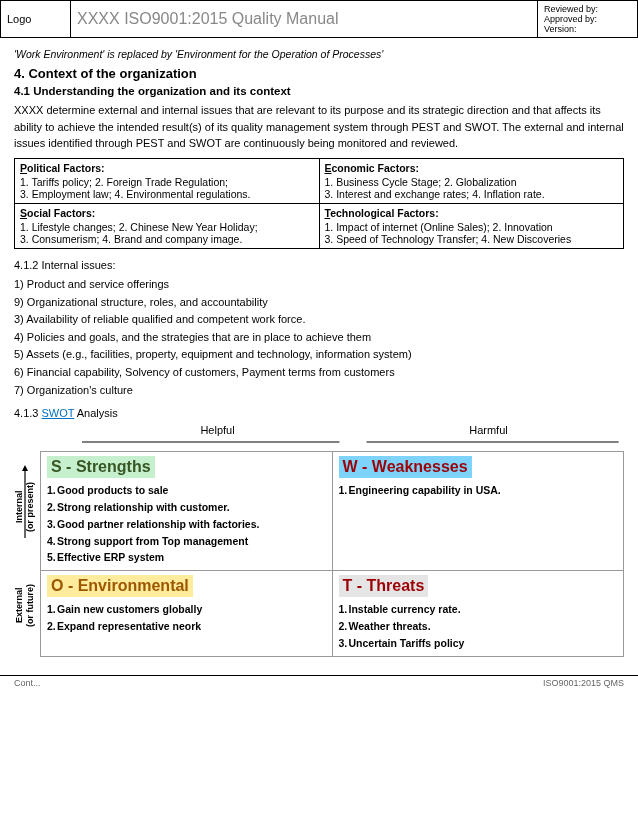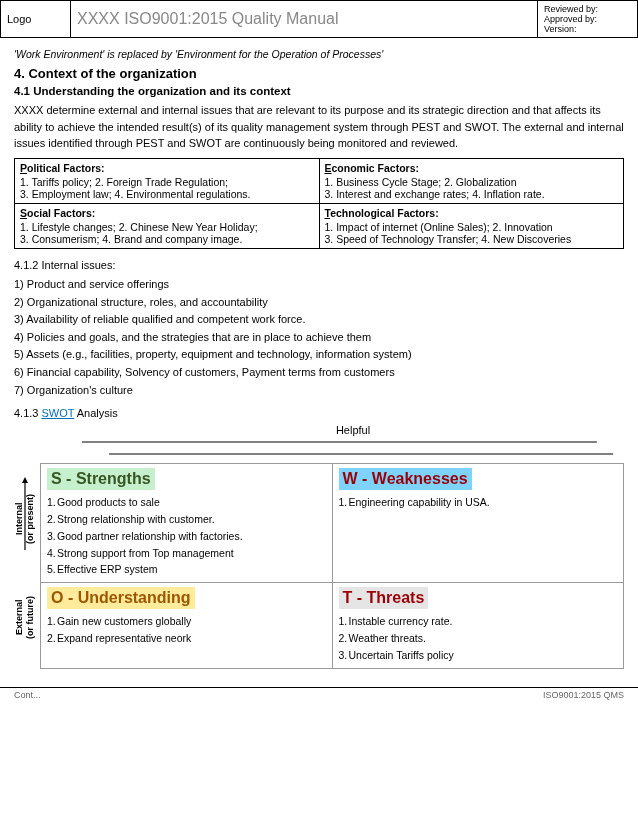--- a/index.html
+++ b/index.html
@@ -132,20 +132,21 @@
     .swot-list {
       list-style: none;
       padding: 0;
       margin: 0;
     }
     .swot-list li {
       font-size: 10.5px;
       line-height: 1.6;
       padding-left: 10px;
       position: relative;
+      font-weight: bold;
     }
     .swot-list li::before {
       content: attr(data-num) ".";
       position: absolute;
       left: 0;
     }
 
     .footer-bar {
       border-top: 1px solid #000;
       display: flex;
@@ -213,41 +214,42 @@
         <div>1. Impact of internet (Online Sales);  2. Innovation</div>
         <div>3. Speed of Technology Transfer;       4. New Discoveries</div>
       </td>
     </tr>
   </tbody>
     </table>
 
   <p class="body-text" style="margin-bottom:3px;">4.1.2 Internal issues:</p>
   <div class="list-section">
     <p>1) Product and service offerings</p>
-    <p>2) Organizational structure, roles, and accountability</p>
+    <p>9) Organizational structure, roles, and accountability</p>
     <p>3) Availability of reliable qualified and competent work force.</p>
     <p>4) Policies and goals, and the strategies that are in place to achieve them</p>
     <p>5) Assets (e.g., facilities, property, equipment and technology, information system)</p>
     <p>6) Financial capability, Solvency of customers, Payment terms from customers</p>
     <p>7) Organization's culture</p>
   </div>
 
   <p class="swot-heading" style="margin-bottom:5px; margin-top:4px;">
     <span>4.1.3 </span><span style="text-decoration:underline; color:#0070c0;">SWOT</span><span> Analysis</span>
   </p>
 
-  <div style="display:flex; padding-left:68px; margin-bottom:2px;flex-direction:column;">
+  <div style="display:flex; padding-left:68px; margin-bottom:2px;">
     <div style="flex:1; text-align:center;">
       <div style="font-size:11px; margin-bottom:1px;">Helpful</div>
       <svg width="100%" height="10">
         <line x1="0" y1="5" x2="95%" y2="5" stroke="#000" stroke-width="1.2"></line>
         <polygon points="95%,2 100%,5 95%,8" fill="#000" transform="translate(-2,0)"></polygon>
       </svg>
     </div>
     <div style="flex:1; text-align:center;">
+      <div style="font-size:11px; margin-bottom:1px;">Harmful</div>
       <svg width="100%" height="10">
         <line x1="5%" y1="5" x2="98%" y2="5" stroke="#000" stroke-width="1.2"></line>
         <polygon points="95%,2 100%,5 95%,8" fill="#000" transform="translate(0,0)"></polygon>
       </svg>
     </div>
   </div>
 
   <div style="display:flex; align-items:stretch; margin-bottom:4px;">
 
     <div style="width:22px; display:flex; flex-direction:column; align-items:center; margin-right:4px; position:relative;">
@@ -289,21 +291,21 @@
         <td style="border:1px solid #999; padding:4px 6px; vertical-align:top; width:50%;">
           <div class="swot-cell-header w-header">W - Weaknesses</div>
           <ul class="swot-list">
             <li data-num="1">Engineering capability in USA.</li>
           </ul>
         </td>
       </tr>
       <tr>
 
         <td style="border:1px solid #999; padding:4px 6px; vertical-align:top;">
-          <div class="swot-cell-header o-header">O - Understanding</div>
+          <div class="swot-cell-header o-header">O - Environmental</div>
           <ul class="swot-list">
             <li data-num="1">Gain new customers globally</li>
             <li data-num="2">Expand representative neork</li>
           </ul>
         </td>
 
         <td style="border:1px solid #999; padding:4px 6px; vertical-align:top;">
           <div class="swot-cell-header t-header">T - Threats</div>
           <ul class="swot-list">
             <li data-num="1">Instable currency rate.</li>

